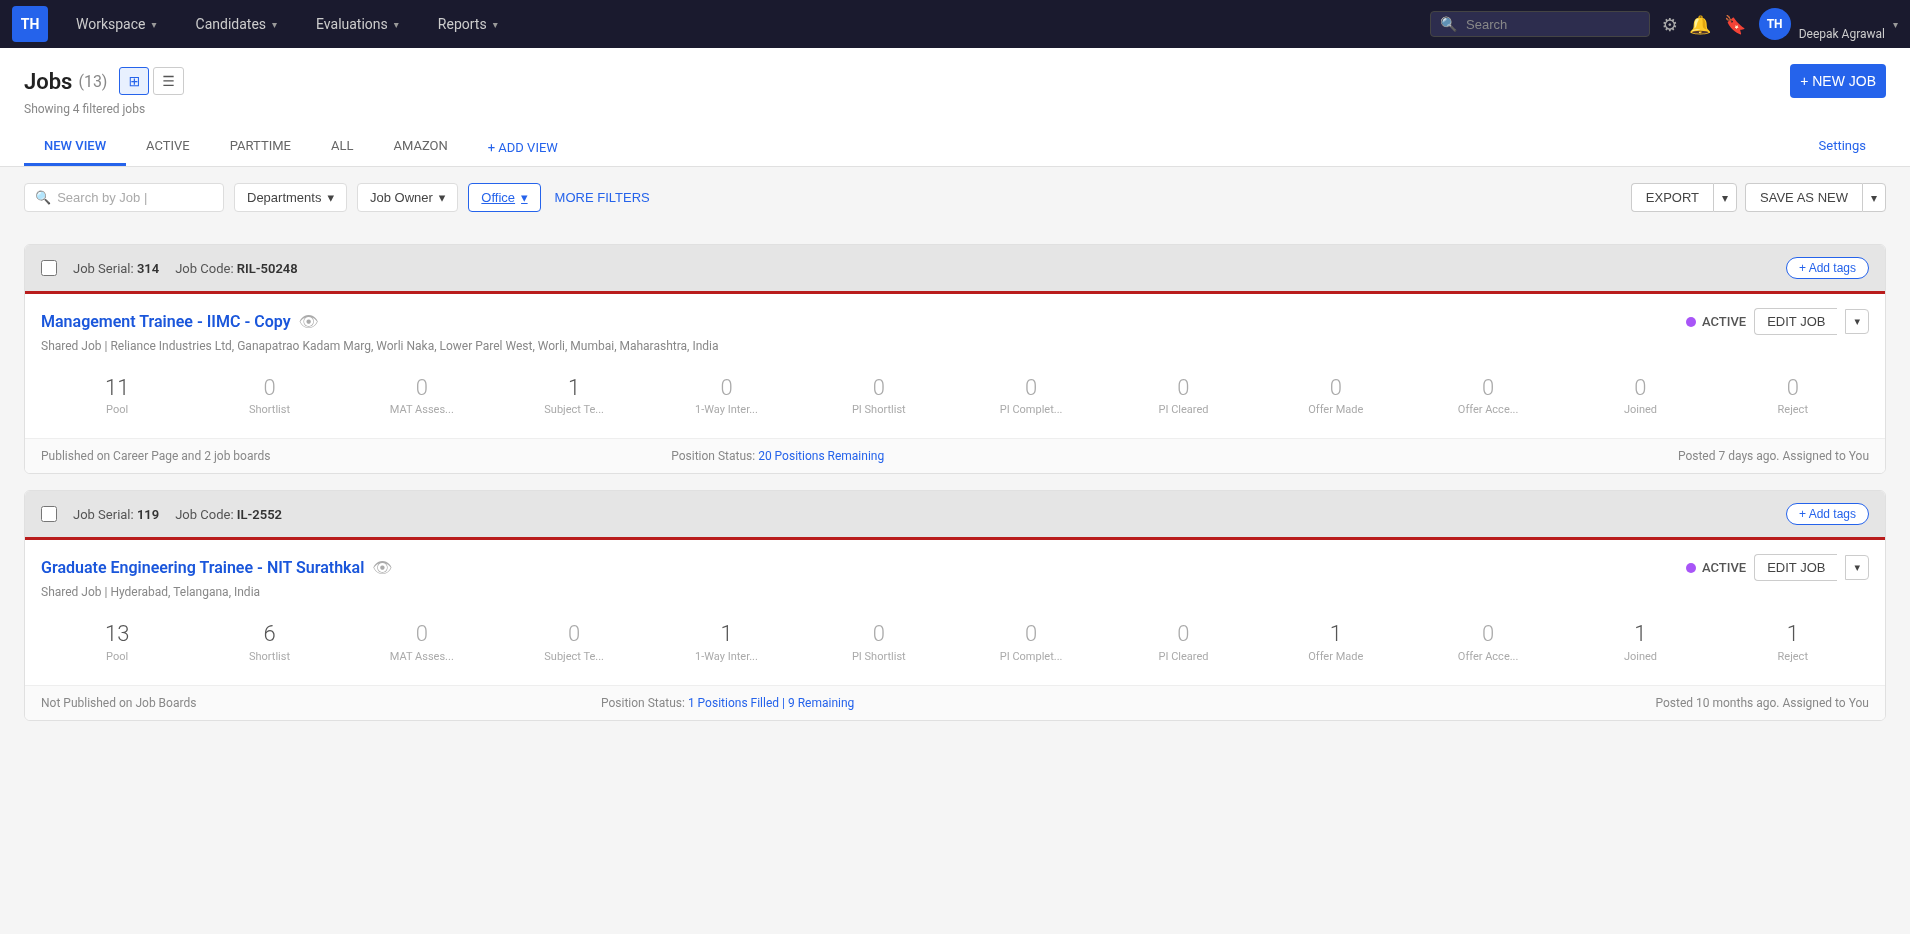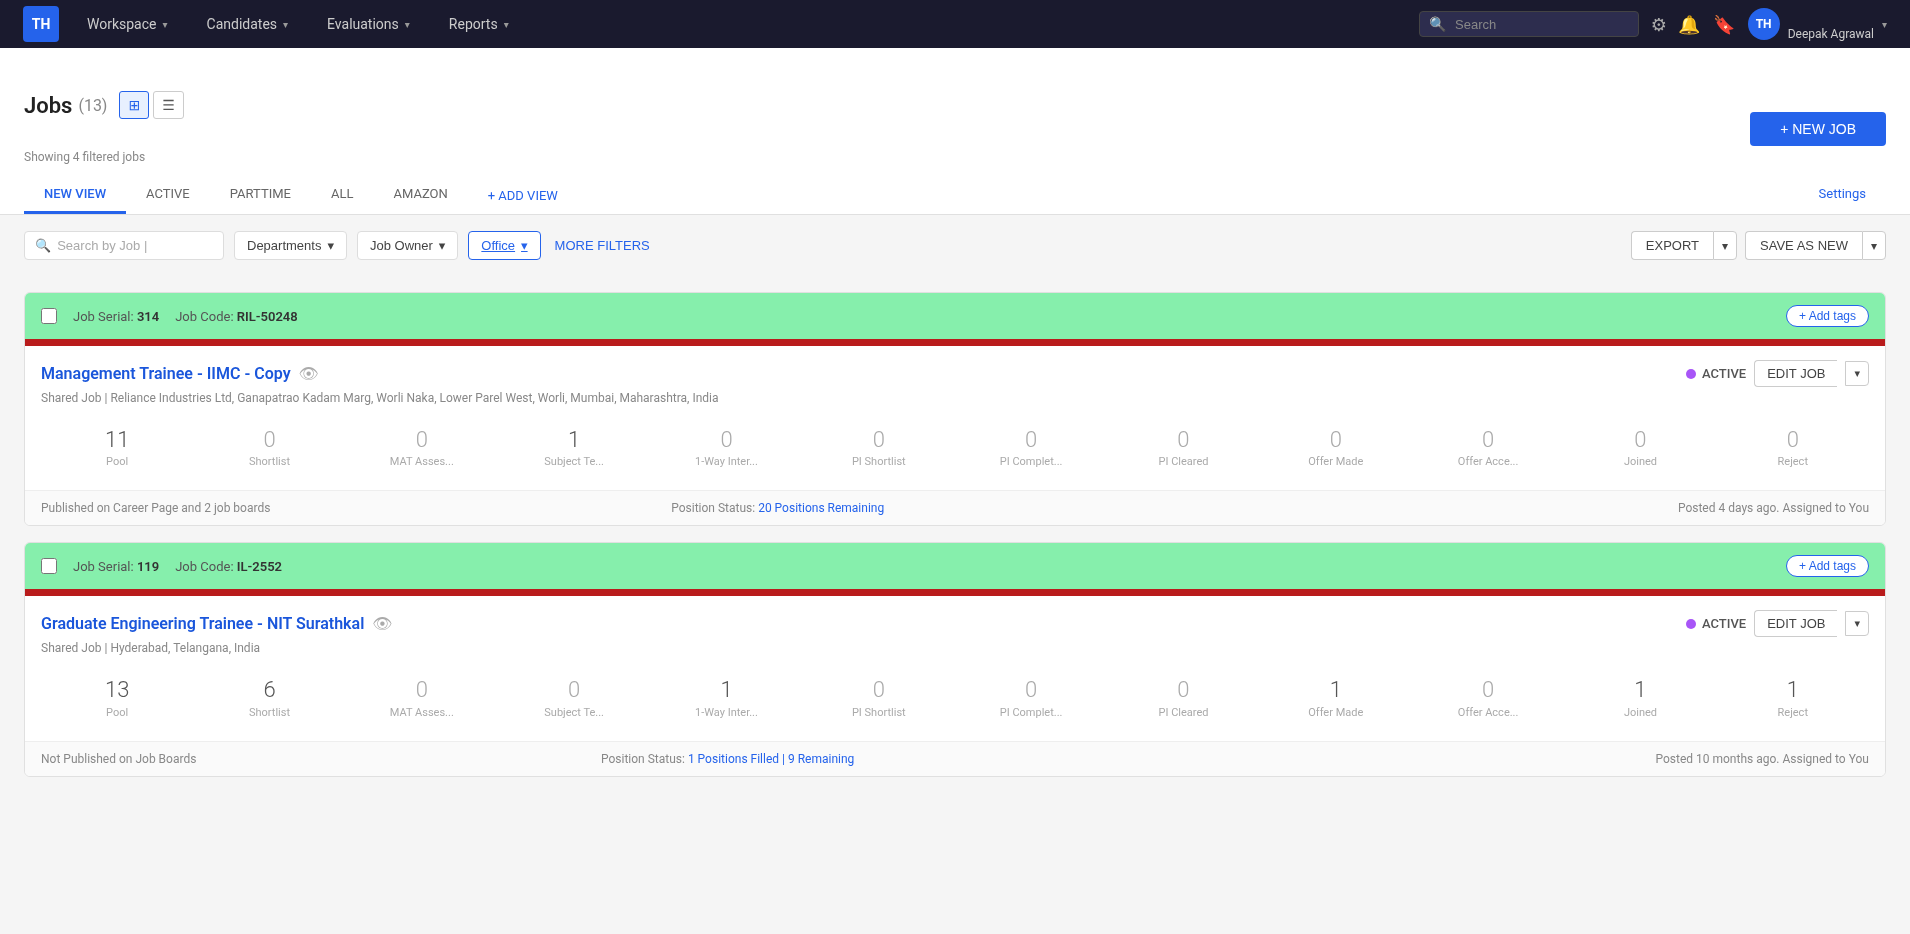--- a/index.html
+++ b/index.html
@@ -4,21 +4,21 @@
   <style>
     * { box-sizing: border-box; margin: 0; padding: 0; }
     body { font-family: -apple-system, BlinkMacSystemFont, 'Segoe UI', Roboto, sans-serif; background: #f5f5f5; color: #333; font-size: 14px; }
 
     
     .navbar {
       background: #1a1a2e;
       display: flex;
       align-items: center;
       height: 48px;
-      padding: 0 23px;
+      padding: 0 12px;
       gap: 0;
     }
     .navbar-brand {
       background: #2563eb;
       color: white;
       width: 36px;
       height: 36px;
       border-radius: 4px;
       display: flex;
       align-items: center;
@@ -139,28 +139,27 @@
       border-color: #2563eb;
       color: #2563eb;
     }
     .title-left { display: flex; align-items: center; }
     .subtitle { font-size: 12px; color: #888; margin-bottom: 12px; }
     .new-job-btn {
       background: #2563eb;
       color: white;
       border: none;
       border-radius: 4px;
-      padding: 9px 30px;
+      padding: 9px 10px;
       font-size: 14px;
       font-weight: 500;
       cursor: pointer;
       display: flex;
       align-items: center;
       gap: 6px;
-      margin-top: 48px;
     }
 
     
     .tabs {
       display: flex;
       gap: 0;
       margin-top: 8px;
     }
     .tab {
       padding: 10px 20px;
@@ -280,22 +279,22 @@
       background: white;
       border: 1px solid #e0e0e0;
       border-radius: 6px;
       margin-bottom: 16px;
       overflow: hidden;
     }
     .job-card-header {
       display: flex;
       align-items: center;
       padding: 12px 16px;
-      background: #86efac;
-      border-bottom: 7px solid #b91c1c;
+      background: #e5e5e5;
+      border-bottom: 3px solid #b91c1c;
       gap: 16px;
     }
     .job-checkbox {
       width: 16px;
       height: 16px;
       cursor: pointer;
       accent-color: #2563eb;
     }
     .job-serial, .job-code {
       font-size: 13px;
@@ -608,21 +607,21 @@
       <span class="stat-label">Reject</span>
     </div>
 
       </div>
     </div>
     <div class="job-card-footer">
       <span>Published on Career Page and 2 job boards</span>
       <span class="footer-status">
         Position Status: <span class="footer-status-link">20 Positions Remaining</span>
       </span>
-      <span class="footer-right">Posted 4 days ago. Assigned to You</span>
+      <span class="footer-right">Posted 7 days ago. Assigned to You</span>
     </div>
   </div>
     <div class="job-card">
     <div class="job-card-header">
       <input type="checkbox" class="job-checkbox" style="">
       <span class="job-serial">Job Serial: <span>119</span></span>
       <span class="job-code">Job Code: <span>IL-2552</span></span>
       <button class="add-tags-btn">+ Add tags</button>
     </div>
     <div class="job-card-body">

